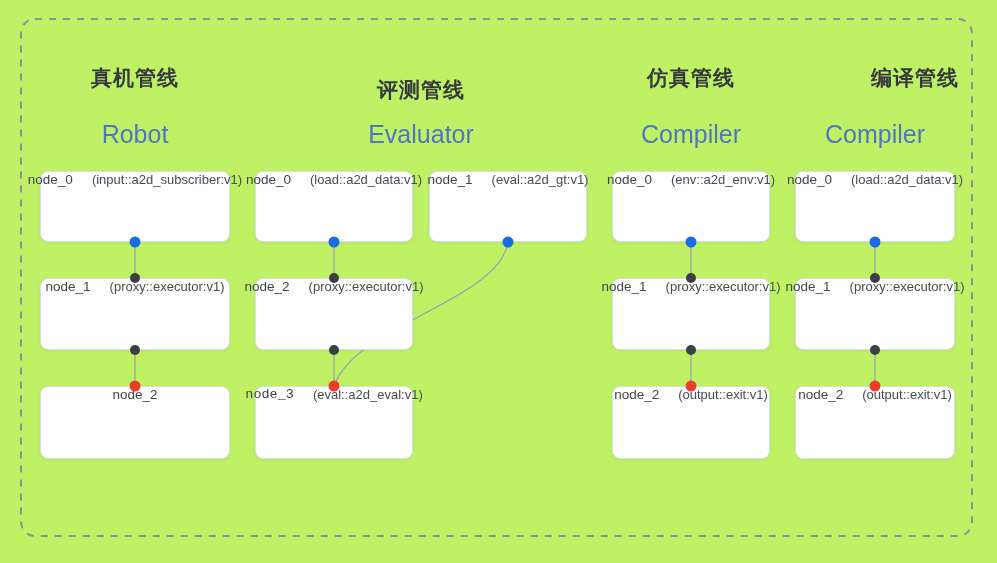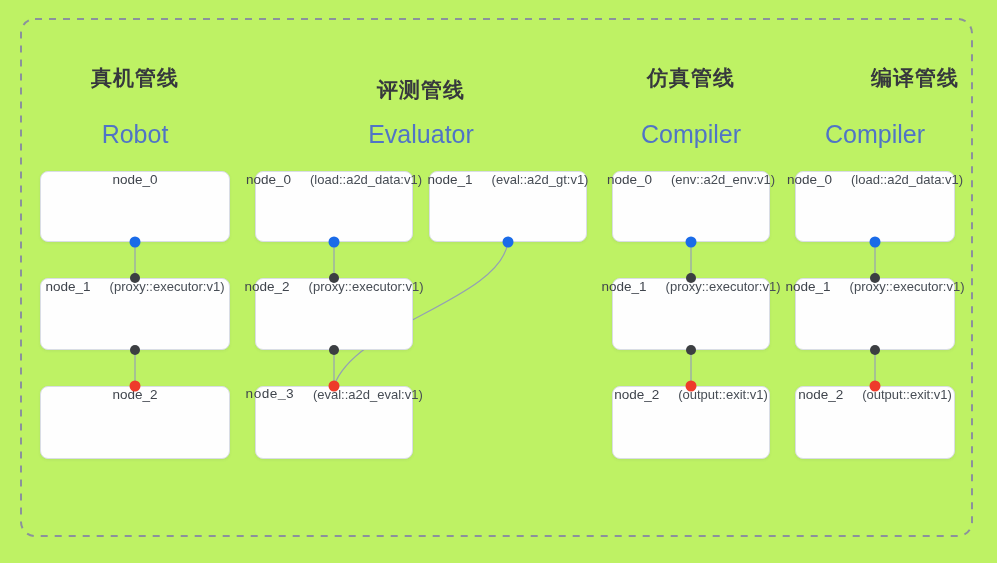--- a/index.html
+++ b/index.html
@@ -26,20 +26,21 @@
       <path d="M508,242 C500,300 355,325 334,386" fill="none" stroke="#94a0b4" stroke-width="1.2"></path>
       <path d="M691,242 L691,278" fill="none" stroke="#94a0b4" stroke-width="1.2"></path>
       <path d="M691,350 L691,386" fill="none" stroke="#94a0b4" stroke-width="1.2"></path>
       <path d="M875,242 L875,278" fill="none" stroke="#94a0b4" stroke-width="1.2"></path>
       <path d="M875,350 L875,386" fill="none" stroke="#94a0b4" stroke-width="1.2"></path>
     </svg>
 <div class="title-zh" style="left: 135px; top: 64px; color: rgb(54, 56, 61);">真机管线</div>
     <div class="title-en" style="left: 135px; top: 120px; color: rgb(80, 116, 198);">Robot</div>
     <div class="node" style="left: 40px; top: 171px; width: 190px; height: 71px; background: rgb(254, 254, 254); border: 1px solid rgb(217, 221, 229);">
       <span class="n-name" style="color: rgb(63, 68, 76);">node_0</span>
+      <span class="n-type" style="color: rgb(71, 77, 85);">(input::a2d_subscriber:v1)</span>
     </div>
     <div class="node" style="left: 40px; top: 278px; width: 190px; height: 72px; background: rgb(254, 254, 254); border: 1px solid rgb(217, 221, 229);">
       <span class="n-name" style="color: rgb(63, 68, 76);">node_1</span>
       <span class="n-type" style="color: rgb(71, 77, 85);">(proxy::executor:v1)</span>
     </div>
     <div class="node" style="left: 40px; top: 386px; width: 190px; height: 73px; background: rgb(254, 254, 254); border: 1px solid rgb(217, 221, 229);">
       <span class="n-name" style="color: rgb(63, 68, 76);">node_2</span>
     </div>
     <div class="port" style="width: 11px; height: 11px; left: 135px; top: 242px; background: rgb(26, 107, 232);"></div>
     <div class="port" style="width: 10px; height: 10px; left: 135px; top: 278px; background: rgb(60, 63, 66);"></div>

